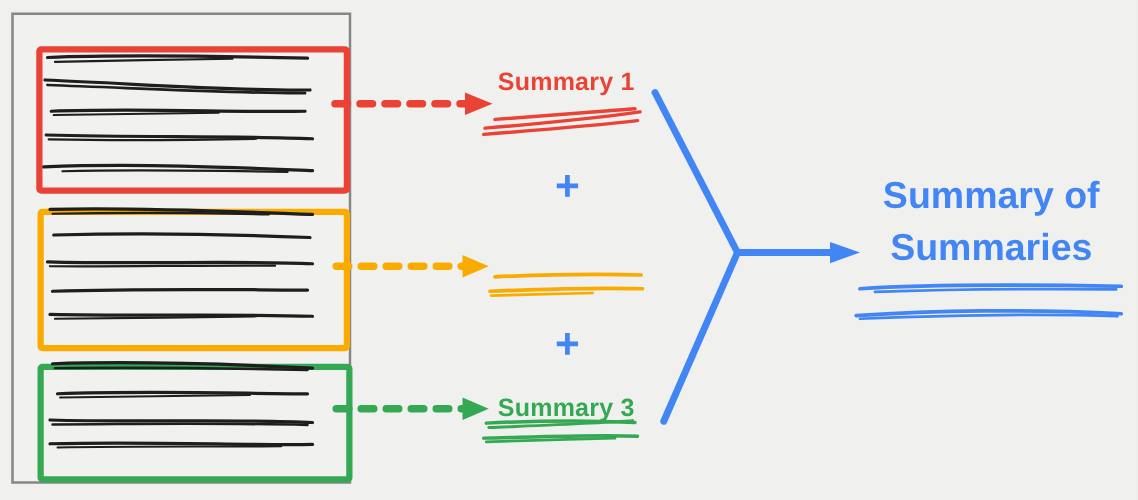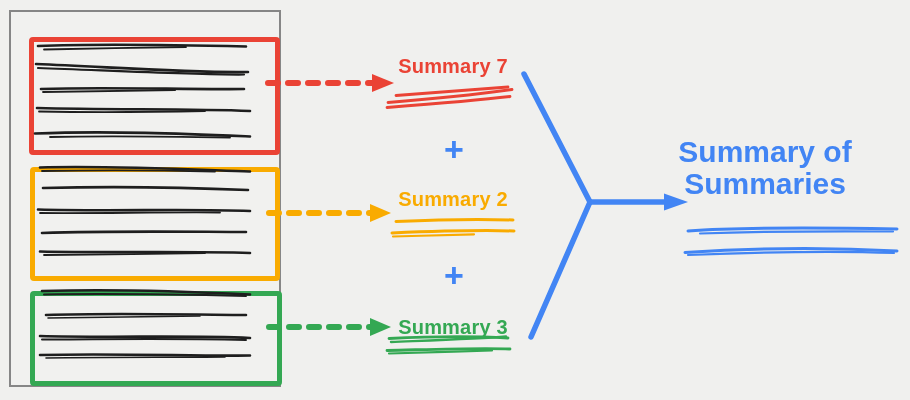--- a/index.html
+++ b/index.html
@@ -59,25 +59,25 @@
     font-size: 34px;
     line-height: 30px;
     font-weight: 800;
     color: #4285f4;
   }
   .plus-1 { left: 434px; top: 134px; }
   .plus-2 { left: 434px; top: 260px; }
 
   .result-label {
     position: absolute;
-    left: 659px; top: 136px;
+    left: 687px; top: 136px;
     width: 212px;
     text-align: center;
     font-size: 30px;
-    line-height: 32px;
+    line-height: 42px;
     font-weight: 700;
     color: #4285f4;
   }
 </style>
 </head>
 <body>
 
 <div class="canvas">
 
   <div class="document-box">
@@ -165,22 +165,21 @@
     </g>
 
     <g stroke="#4285f4" fill="none" stroke-linecap="round">
       <path d="M688 231 C750 226.5 840 228 897 229" stroke-width="3"></path>
       <path d="M700 233.5 C760 231.5 830 231 893 231.5" stroke-width="2.2"></path>
       <path d="M685 252.5 C745 248.5 825 247 897 251" stroke-width="3"></path>
       <path d="M688 255 C750 252.5 830 250.5 894 253" stroke-width="2.2"></path>
     </g>
   </svg>
 
-  <div class="summary-label label-s1">Summary 7</div>
-  <div class="summary-label label-s2">Summary 2</div>
+  <div class="summary-label label-s1">Summary 1</div>
   <div class="summary-label label-s3">Summary 3</div>
 
   <div class="plus-sign plus-1">+</div>
   <div class="plus-sign plus-2">+</div>
 
   <div class="result-label">Summary of Summaries</div>
 
 </div>
 
 </body></html>

